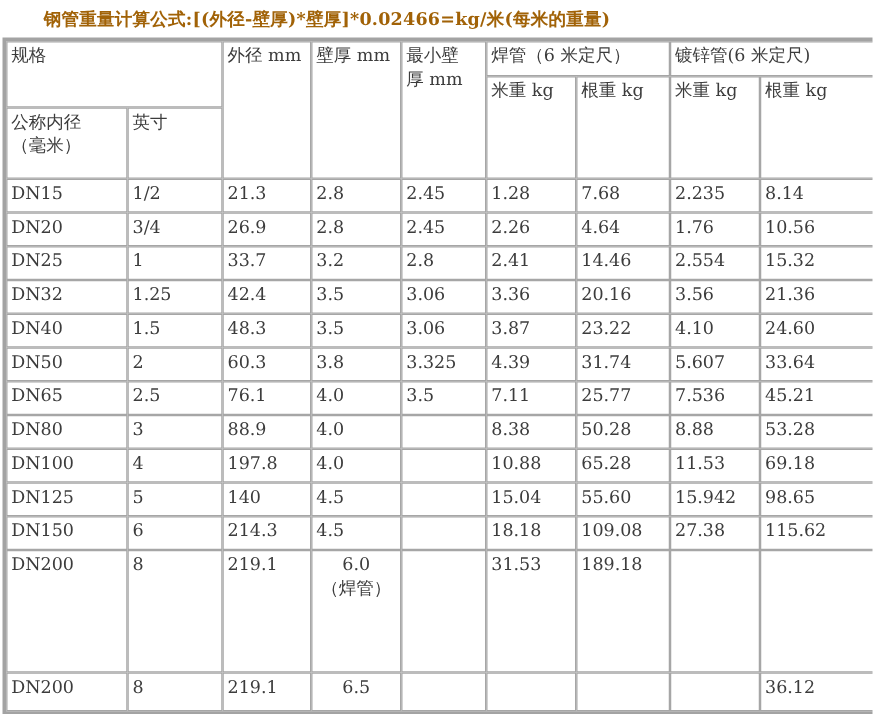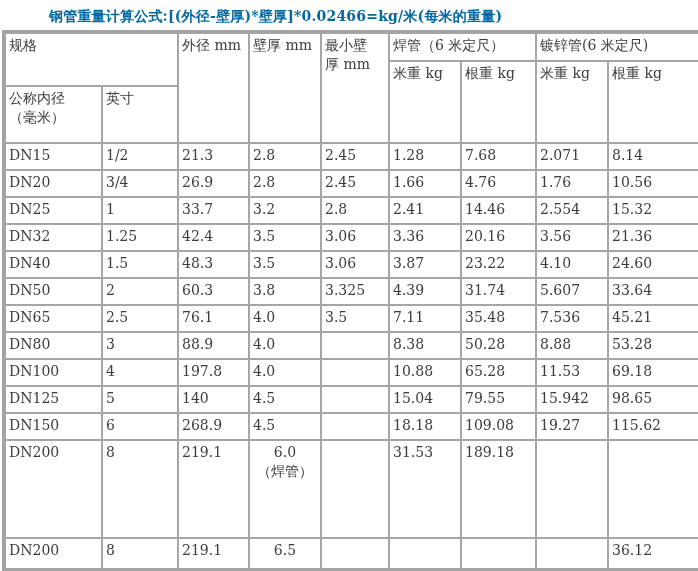--- a/index.html
+++ b/index.html
@@ -8,22 +8,22 @@
     padding: 0;
     background: #ffffff;
     width: 698px;
     font-family: "DejaVu Serif", "Liberation Serif", serif;
     color: #3c3c3c;
   }
   .page-title {
     font-weight: bold;
     font-size: 14px;
     line-height: 1.2;
-    margin: 8px 0 5px 49px;
-    color: #0369a1;
+    margin: 8px 0 5px 35px;
+    color: #a16207;
     letter-spacing: 0.2px;
   }
   table.pipe-table {
     border-collapse: separate;
     border-spacing: 0;
     table-layout: fixed;
     width: 695px;
     margin-left: 2px;
     border: 3px solid #a3a3a3;
   }
@@ -87,31 +87,31 @@
   </thead>
   <tbody id="table-body">
       <tr>
         <td>DN15</td>
         <td>1/2</td>
         <td>21.3</td>
         <td>2.8</td>
         <td>2.45</td>
         <td>1.28</td>
         <td>7.68</td>
-        <td>2.071</td>
+        <td>2.235</td>
         <td>8.14</td>
       </tr>
       <tr>
         <td>DN20</td>
         <td>3/4</td>
         <td>26.9</td>
         <td>2.8</td>
         <td>2.45</td>
-        <td>1.66</td>
-        <td>4.76</td>
+        <td>2.26</td>
+        <td>4.64</td>
         <td>1.76</td>
         <td>10.56</td>
       </tr>
       <tr>
         <td>DN25</td>
         <td>1</td>
         <td>33.7</td>
         <td>3.2</td>
         <td>2.8</td>
         <td>2.41</td>
@@ -152,21 +152,21 @@
         <td>5.607</td>
         <td>33.64</td>
       </tr>
       <tr>
         <td>DN65</td>
         <td>2.5</td>
         <td>76.1</td>
         <td>4.0</td>
         <td>3.5</td>
         <td>7.11</td>
-        <td>35.48</td>
+        <td>25.77</td>
         <td>7.536</td>
         <td>45.21</td>
       </tr>
       <tr>
         <td>DN80</td>
         <td>3</td>
         <td>88.9</td>
         <td>4.0</td>
         <td></td>
         <td>8.38</td>
@@ -185,33 +185,33 @@
         <td>11.53</td>
         <td>69.18</td>
       </tr>
       <tr>
         <td>DN125</td>
         <td>5</td>
         <td>140</td>
         <td>4.5</td>
         <td></td>
         <td>15.04</td>
-        <td>79.55</td>
+        <td>55.60</td>
         <td>15.942</td>
         <td>98.65</td>
       </tr>
       <tr>
         <td>DN150</td>
         <td>6</td>
-        <td>268.9</td>
+        <td>214.3</td>
         <td>4.5</td>
         <td></td>
         <td>18.18</td>
         <td>109.08</td>
-        <td>19.27</td>
+        <td>27.38</td>
         <td>115.62</td>
       </tr>
       <tr class="tall">
         <td>DN200</td>
         <td>8</td>
         <td>219.1</td>
         <td class="ctr">6.0
 （焊管）</td>
         <td></td>
         <td>31.53</td>

